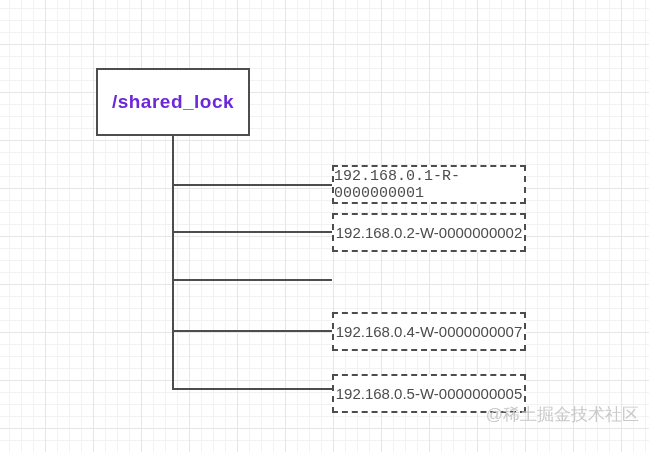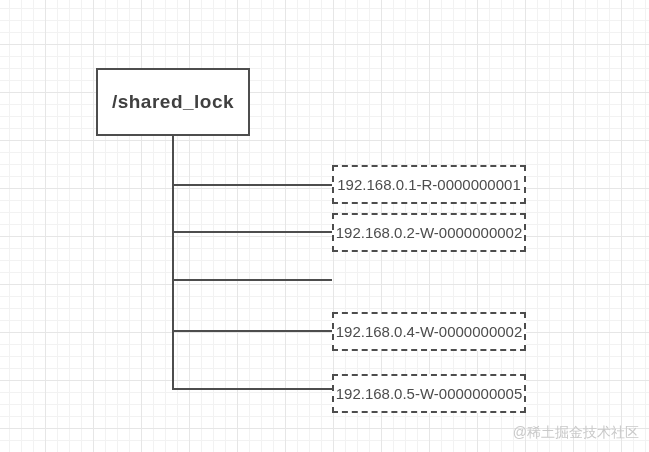--- a/index.html
+++ b/index.html
@@ -28,21 +28,21 @@
     width: 154px;
     height: 68px;
     box-sizing: border-box;
     border: 2px solid #4d4d4d;
     background: #ffffff;
     display: flex;
     align-items: center;
     justify-content: center;
     font-size: 19px;
     font-weight: bold;
-    color: #404040;
+    color: #6d28d9;
     letter-spacing: 0.5px;
   }
   .trunk {
     position: absolute;
     left: 172px;
     top: 136px;
     width: 2px;
     height: 254px;
     background: #4d4d4d;
   }
@@ -65,30 +65,30 @@
     height: 39px;
     box-sizing: border-box;
     border: 2px dashed #4d4d4d;
     background: #ffffff;
     display: flex;
     align-items: center;
     justify-content: center;
     font-size: 15px;
     color: #4d4d4d;
   }
-  .child-node.c0 { top: 165px; }
+  .child-node.c0 { top: 165px; font-family: Liberation Mono, monospace; }
   .child-node.c1 { top: 213px; text-align: right; }
   .child-node.c2 { top: 261px; }
   .child-node.c3 { top: 312px; }
   .child-node.c4 { top: 374px; align-items: center; }
   .watermark {
     position: absolute;
     right: 10px;
-    bottom: 10px;
-    font-size: 14px;
+    bottom: 26px;
+    font-size: 17px;
     color: #c9c9c9;
   }
 </style>
 </head>
 <body>
 
 <div class="canvas">
 
   <div class="root-node">
     <span>/shared_lock</span>
@@ -102,21 +102,21 @@
   <div class="branch b3"></div>
   <div class="branch b4"></div>
 
   <div class="child-node c0">
     <span>192.168.0.1-R-0000000001</span>
   </div>
   <div class="child-node c1">
     <span>192.168.0.2-W-0000000002</span>
   </div>
   <div class="child-node c3">
-    <span>192.168.0.4-W-0000000002</span>
+    <span>192.168.0.4-W-0000000007</span>
   </div>
   <div class="child-node c4">
     <span>192.168.0.5-W-0000000005</span>
   </div>
 
   <div class="watermark">@稀土掘金技术社区</div>
 
 </div>
 
 </body></html>

